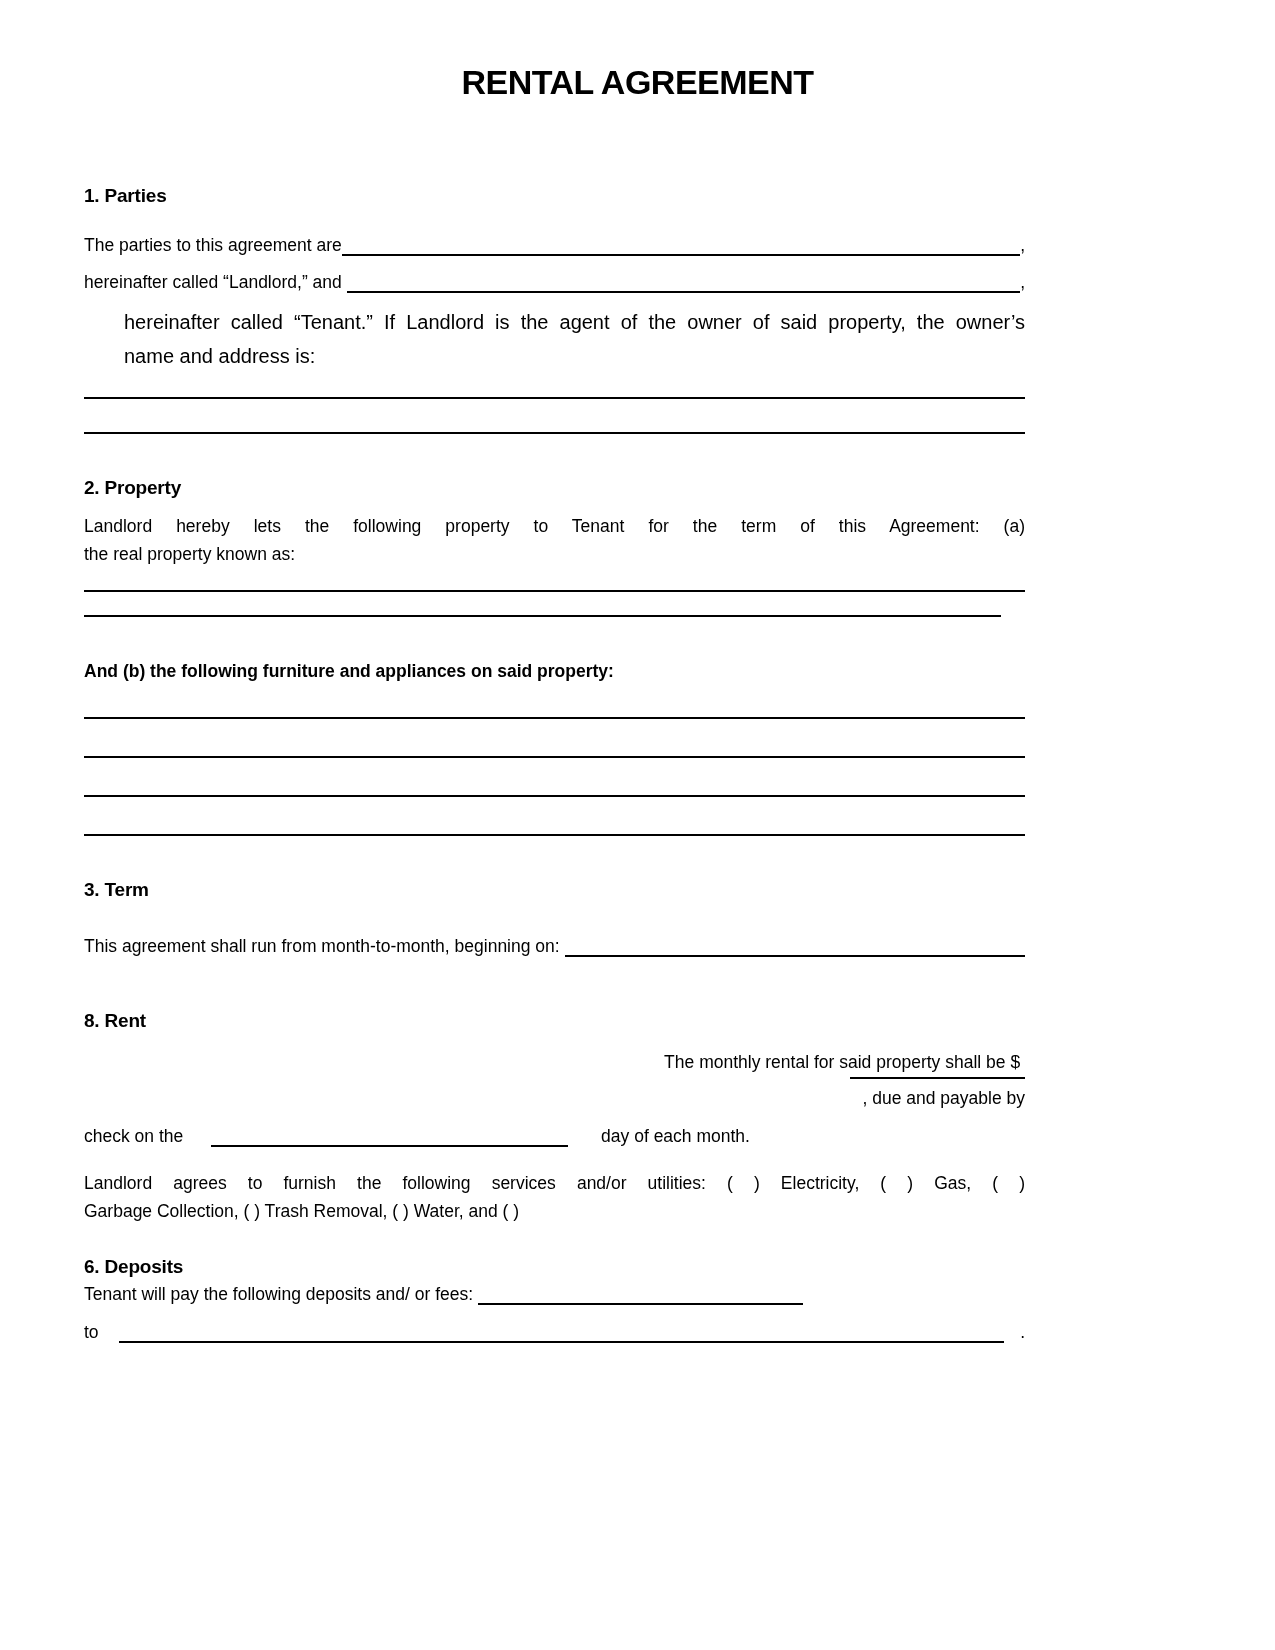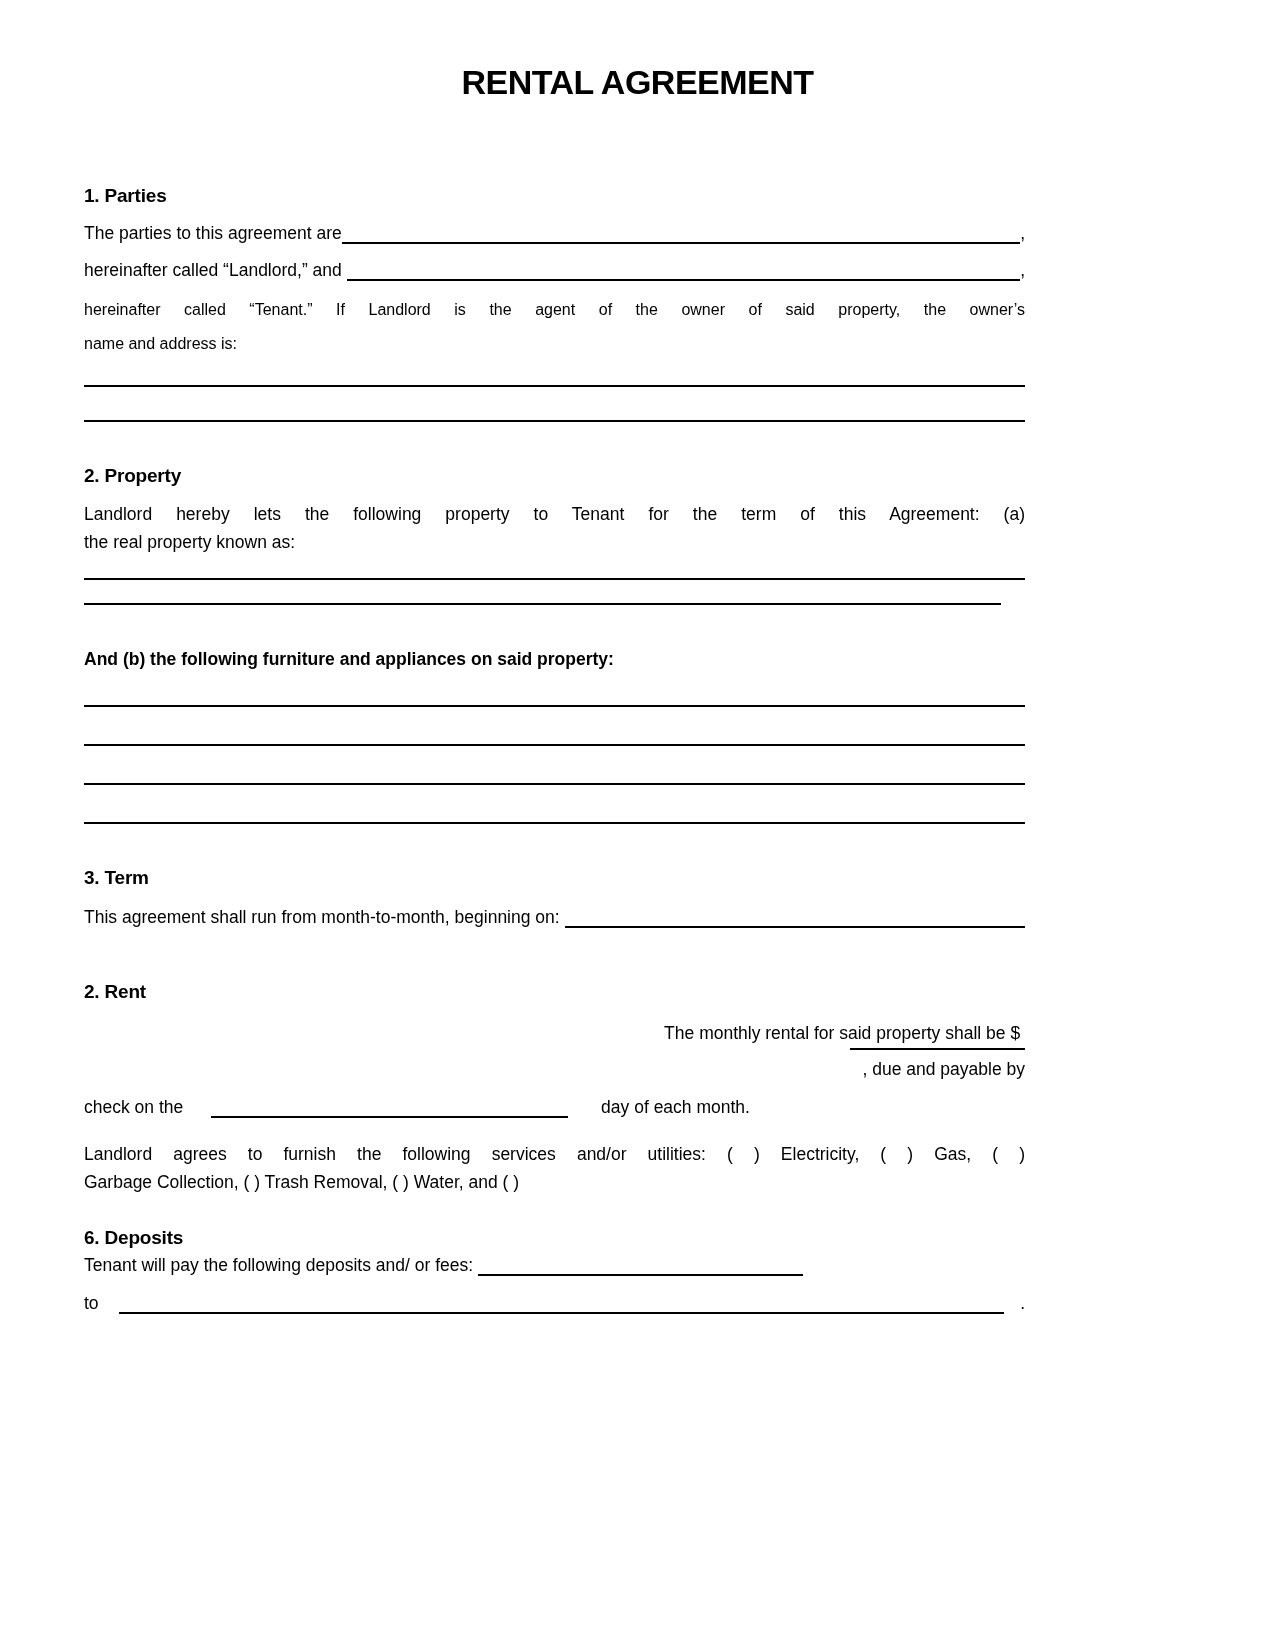--- a/index.html
+++ b/index.html
@@ -39,37 +39,37 @@
   .fill { flex: 1 1 auto; }
   .w175 { width: 175px; }
   .w357 { width: 357px; }
   .w325 { width: 325px; }
   
   .hr-blank { border-bottom: 2px solid #000; height: 0; width: 100%; }
   .w97 { width: 97.4%; }
   
   .para { line-height: 28px; }
   .jline { text-align: justify; text-align-last: justify; }
-  .note { font-size: 16px; line-height: 34px; }
+  .note { font-size: 20px; line-height: 34px; margin-left: 40px; }
   
   .h-parties   { margin-top: 84px; }
-  .p-row1      { margin-top: 10px; }
+  .p-row1      { margin-top: 22px; }
   .p-row2      { margin-top: 7px; }
   .p-note      { margin-top: 8px; }
   .blank-owner1{ margin-top: 24px; }
   .blank-owner2{ margin-top: 33px; }
   .h-property  { margin-top: 42px; }
   .prop-intro  { margin-top: 12px; }
   .blank-prop1 { margin-top: 22px; }
   .blank-prop2 { margin-top: 23px; }
   .furn-intro  { margin-top: 40px; font-weight: bold; }
   .blank-furn1 { margin-top: 32px; }
   .blank-furn  { margin-top: 37px; }
   .h-term      { margin-top: 42px; }
-  .term-row    { margin-top: 12px; }
+  .term-row    { margin-top: 29px; }
   .h-rent      { margin-top: 48px; }
   .rent-row1   { margin-top: 14px; flex-direction: column; }
   .rent-row2   { margin-top: 8px; gap: 28px; }
   .h-utilities { margin-top: 40px; }
   .util-para   { margin-top: 18px; }
   .h-deposits  { margin-top: 30px; }
   .dep-row1    { }
   .dep-row2    { margin-top: 8px; gap: 16px; }
 </style>
 </head>
@@ -111,21 +111,21 @@
     <div class="hr-blank blank-furn"></div>
     <div class="hr-blank blank-furn"></div>
     <div class="hr-blank blank-furn"></div>
 
     <h2 class="h-term">3. Term</h2>
     <div class="row term-row">
         <span class="txt">This agreement shall run from month-to-month, beginning on: </span>
         <span class="blank fill"></span>
       </div>
 
-    <h2 class="h-rent">2. Rent</h2>
+    <h2 class="h-rent">8. Rent</h2>
     <div class="row rent-row1">
         <span class="txt">The monthly rental for said property shall be $ </span>
         <span class="blank w175"></span>
         <span class="txt">, due and payable by</span>
       </div>
     <div class="row rent-row2">
         <span class="txt">check on the</span>
         <span class="blank w357"></span>
         <span class="txt"> day of each month.</span>
       </div>

